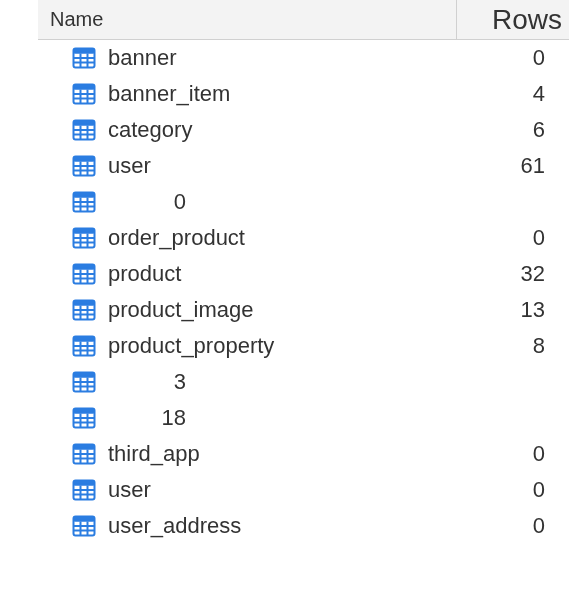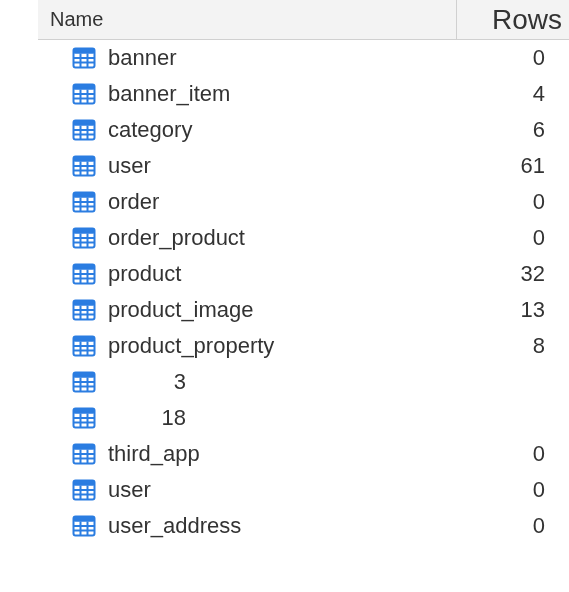--- a/index.html
+++ b/index.html
@@ -152,21 +152,20 @@
           <svg class="table-icon-svg" viewBox="0 0 24 24" xmlns="http://www.w3.org/2000/svg">
   <rect x="1.5" y="2.5" width="21" height="19" rx="2" ry="2" fill="#ffffff" stroke="#2b7de1" stroke-width="2"></rect>
   <rect x="1.5" y="2.5" width="21" height="5" rx="2" ry="2" fill="#2b7de1"></rect>
   <rect x="1.5" y="5.5" width="21" height="2" fill="#2b7de1"></rect>
   <line x1="1.5" y1="12" x2="22.5" y2="12" stroke="#2b7de1" stroke-width="2"></line>
   <line x1="1.5" y1="16.5" x2="22.5" y2="16.5" stroke="#2b7de1" stroke-width="2"></line>
   <line x1="8.5" y1="7.5" x2="8.5" y2="21.5" stroke="#2b7de1" stroke-width="2"></line>
   <line x1="15.5" y1="7.5" x2="15.5" y2="21.5" stroke="#2b7de1" stroke-width="2"></line>
 </svg>
         </span>
-        <span class="cell-name">order</span>
         <span class="cell-rows">0</span>
       </div>
       <div class="data-row">
         <span class="cell-icon">
           <svg class="table-icon-svg" viewBox="0 0 24 24" xmlns="http://www.w3.org/2000/svg">
   <rect x="1.5" y="2.5" width="21" height="19" rx="2" ry="2" fill="#ffffff" stroke="#2b7de1" stroke-width="2"></rect>
   <rect x="1.5" y="2.5" width="21" height="5" rx="2" ry="2" fill="#2b7de1"></rect>
   <rect x="1.5" y="5.5" width="21" height="2" fill="#2b7de1"></rect>
   <line x1="1.5" y1="12" x2="22.5" y2="12" stroke="#2b7de1" stroke-width="2"></line>
   <line x1="1.5" y1="16.5" x2="22.5" y2="16.5" stroke="#2b7de1" stroke-width="2"></line>

